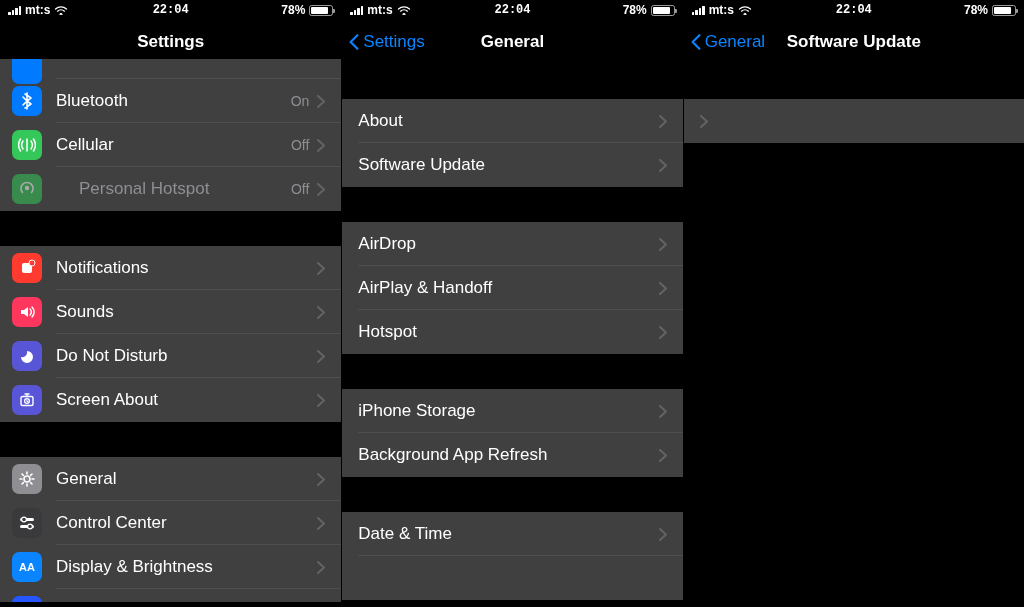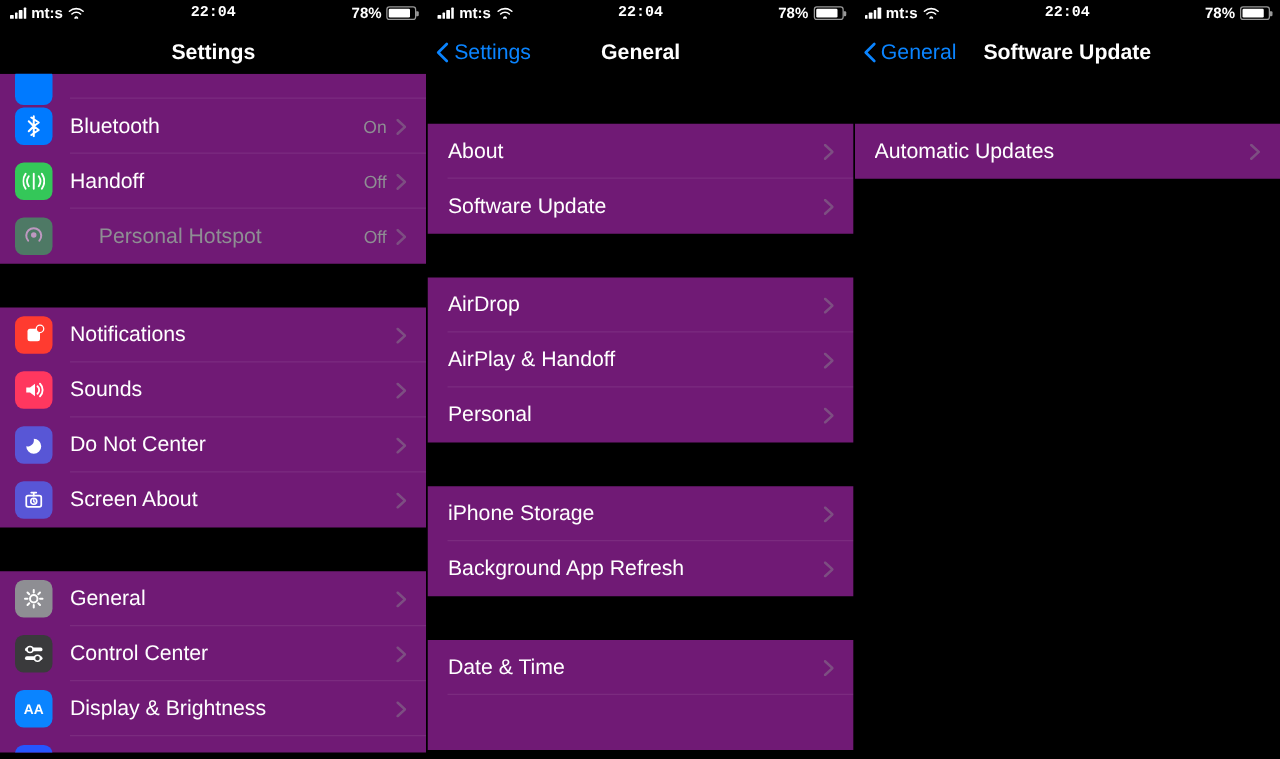--- a/index.html
+++ b/index.html
@@ -22,21 +22,21 @@
   .battery .level { position:absolute; left:1px; top:1px; bottom:1px; background:#fff; border-radius:1px; }
 
   
   .nav { position: relative; height: 44px; display:flex; align-items:center; justify-content:center; }
   .nav .title { font-size: 17px; font-weight: 600; color:#fff; }
   .nav .back { position:absolute; left:6px; top:0; height:44px; display:flex; align-items:center; gap:3px; color:#0a84ff; font-size:17px; }
   .nav .back svg { width:12px; height:20px; } 
 
   
   .content { height: calc(607px - 64px); overflow: hidden; }
-  .group { background:#701a75; margin-top: 35px; }
+  .group { background:#404040; margin-top: 35px; }
   .group.first-settings { margin-top: 0; }
   .row { position:relative; display:flex; align-items:center; min-height:44px; padding: 0 16px 0 16px; }
   .row.withicon { padding-left: 56px; }
   .row .label { font-size: 17px; color:#fff; flex:1 1 auto; white-space:nowrap; overflow:hidden; text-overflow:ellipsis; }
   .row .value { font-size: 14px; color:#8e8e93; margin-right: 8px; }
   .row .chev { width: 8px; height: 13px; flex:0 0 auto; opacity:0.45; }
   .row.disabled .label { color:#8e8e93;margin-left:23px; }
   .sep { position:absolute; left:56px; right:0; bottom:0; height:1px; background: rgba(255,255,255,0.08); }
   .pane2 .sep, .pane3 .sep { left:16px; }
   .group .row:last-child .sep { display:none; }
@@ -170,21 +170,21 @@
               <use href="#chevron"></use>
             </svg>
           <span class="sep"></span>
         </div>
         <div class="row withicon">
           <span class="tile c-green">
               <svg viewBox="0 0 18 18">
                 <use href="#i-cellular"></use>
               </svg>
             </span>
-          <span class="label">Handoff</span>
+          <span class="label">Cellular</span>
           <span class="value">Off</span>
           <svg class="chev" viewBox="0 0 8 13">
               <use href="#chevron"></use>
             </svg>
           <span class="sep"></span>
         </div>
         <div class="row withicon disabled">
           <span class="tile c-green" style="opacity:.55">
               <svg viewBox="0 0 18 18">
                 <use href="#i-hotspot"></use>
@@ -223,21 +223,21 @@
               <use href="#chevron"></use>
             </svg>
           <span class="sep"></span>
         </div>
         <div class="row withicon">
           <span class="tile c-indigo">
               <svg viewBox="0 0 18 18">
                 <use href="#i-dnd"></use>
               </svg>
             </span>
-          <span class="label">Do Not Center</span>
+          <span class="label">Do Not Disturb</span>
           <svg class="chev" viewBox="0 0 8 13">
               <use href="#chevron"></use>
             </svg>
           <span class="sep"></span>
         </div>
         <div class="row withicon">
           <span class="tile c-indigo">
               <svg viewBox="0 0 18 18">
                 <use href="#i-screentime"></use>
               </svg>
@@ -354,21 +354,21 @@
             <span class="sep"></span>
           </div>
         <div class="row">
             <span class="label">AirPlay &amp; Handoff</span>
             <svg class="chev" viewBox="0 0 8 13">
               <use href="#chevron"></use>
             </svg>
             <span class="sep"></span>
           </div>
         <div class="row">
-            <span class="label">Personal</span>
+            <span class="label">Hotspot</span>
             <svg class="chev" viewBox="0 0 8 13">
               <use href="#chevron"></use>
             </svg>
           </div>
       </div>
       <div class="group">
         <div class="row">
             <span class="label">iPhone Storage</span>
             <svg class="chev" viewBox="0 0 8 13">
               <use href="#chevron"></use>
@@ -423,21 +423,20 @@
         <svg viewBox="0 0 14 20">
             <use href="#back-chevron"></use>
           </svg>
         <span>General</span>
       </div>
       <div class="title">Software Update</div>
     </div>
     <div class="content">
       <div class="group">
         <div class="row">
-          <span class="label">Automatic Updates</span>
           <svg class="chev" viewBox="0 0 8 13">
               <use href="#chevron"></use>
             </svg>
 
         </div>
       </div>
     </div>
   </div>
 
 </div>

